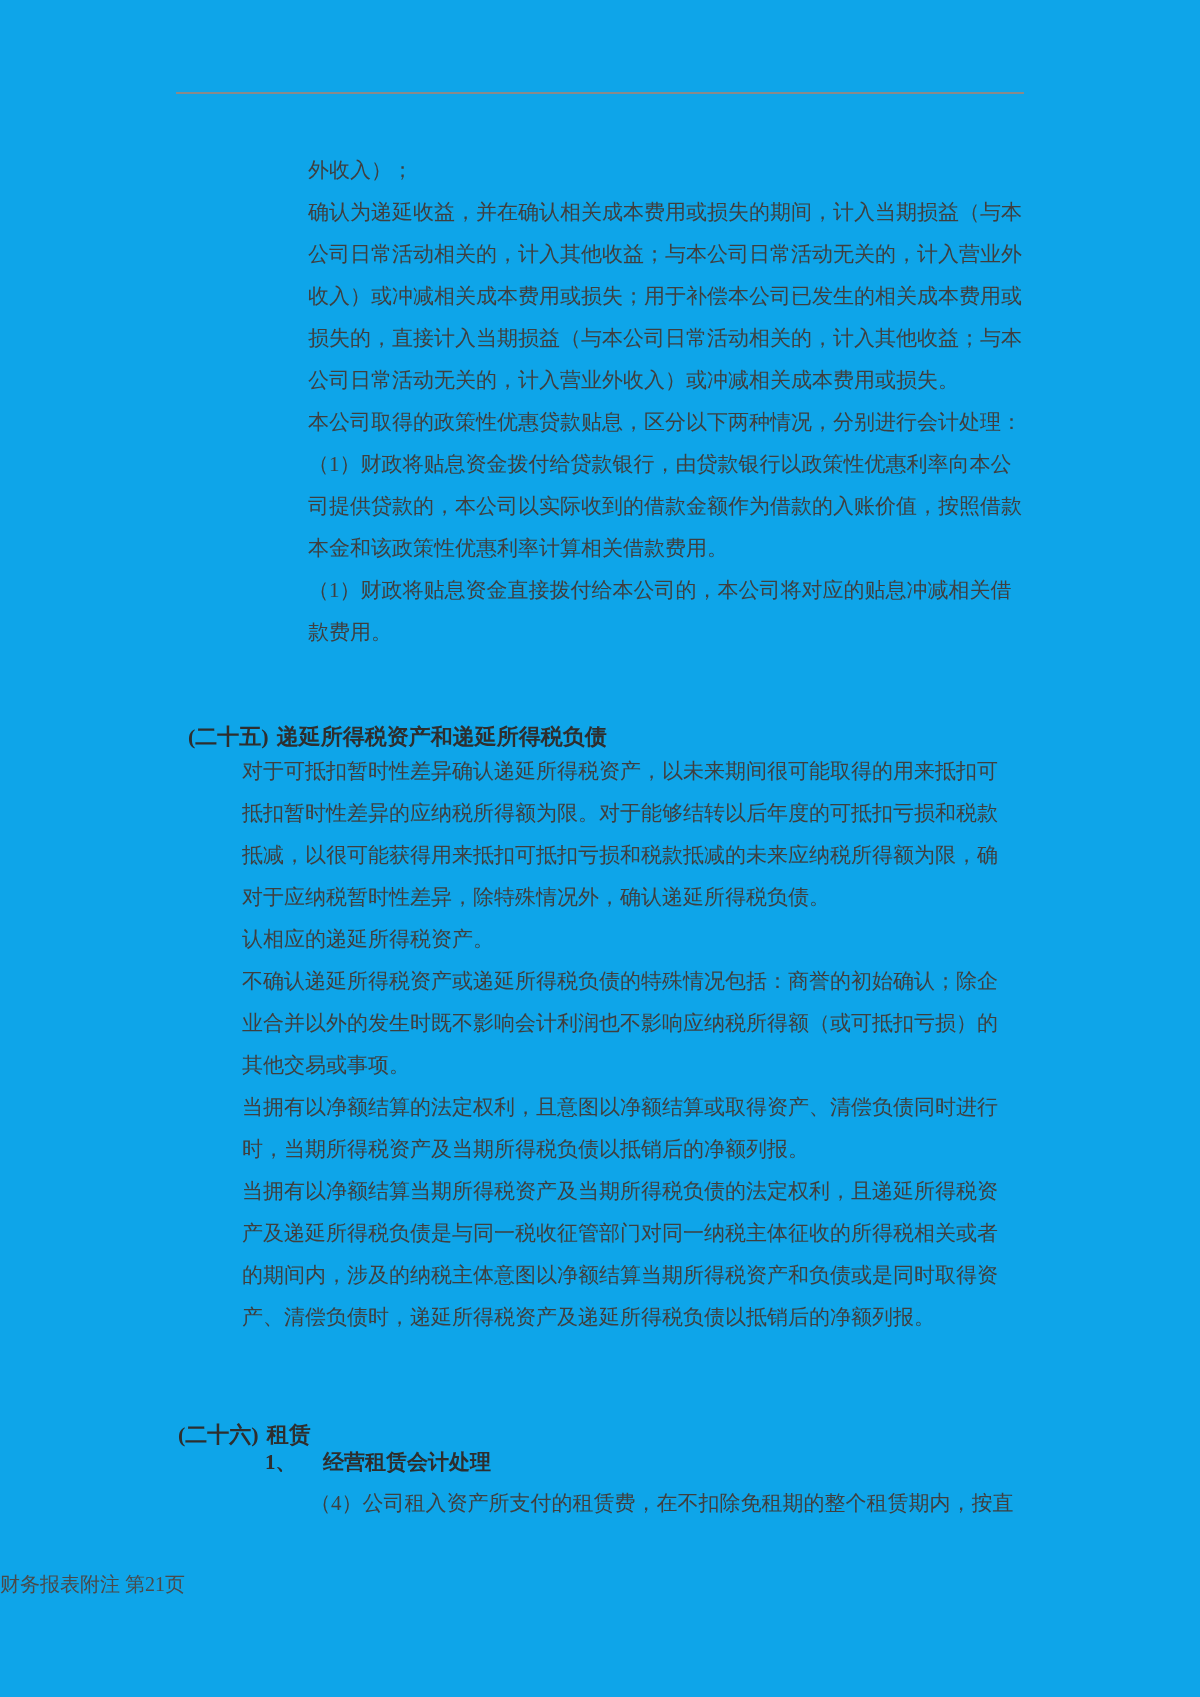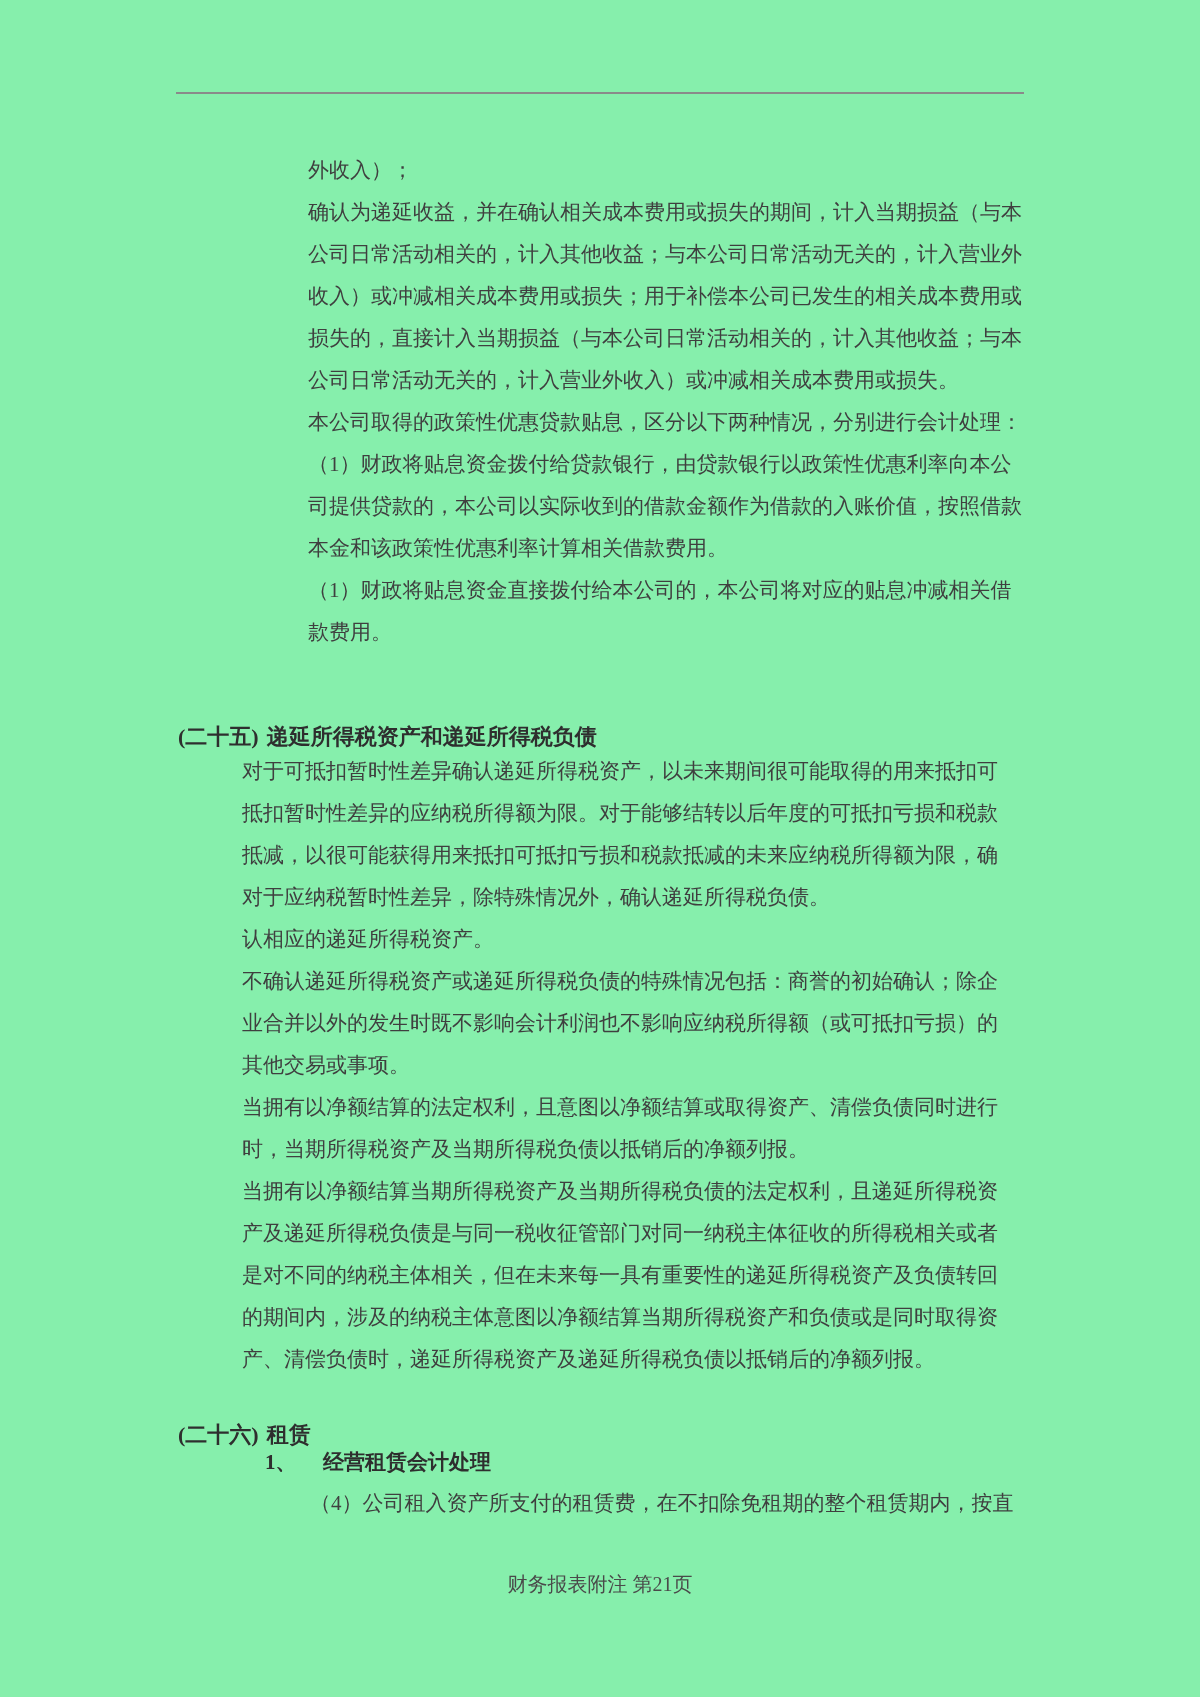--- a/index.html
+++ b/index.html
@@ -5,21 +5,21 @@
   html, body {
     margin: 0;
     padding: 0;
     background: #e8e8e8;
   }
   .page {
     position: relative;
     width: 1200px;
     height: 1697px;
     margin: 0 auto;
-    background: #86efac;
+    background: #0ea5e9;
     font-family: "Liberation Serif", "DejaVu Serif", serif;
     color: #3f3f3f;
     overflow: hidden;
   }
   .rule {
     position: absolute;
     top: 92px;
     left: 176px;
     width: 848px;
     height: 2px;
@@ -38,41 +38,41 @@
   .block-s25     { top: 750px;  left: 242px; width: 778px; }
   .block-s26     { top: 1482px; left: 310px; width: 718px; }
   .section-heading {
     position: absolute;
     font-weight: bold;
     color: #2e2e2e;
     font-size: 22px;
     line-height: 42px;
     white-space: nowrap;
   }
-  .heading-s25 { top: 716px;  left: 178px; }
+  .heading-s25 { top: 716px;  left: 188px; }
   .heading-s26 { top: 1396px; left: 178px; margin-top: 18px; }
   .section-heading .heading-number { margin-right: 8px; }
   .numbered-subheading {
     position: absolute;
     top: 1441px;
     left: 265px;
     display: flex;
     font-weight: bold;
     color: #2e2e2e;
     font-size: 21px;
     line-height: 42px;
     white-space: nowrap;
   }
   .numbered-subheading .item-number { width: 58px; }
   .page-footer {
     position: absolute;
     top: 1570px;
     left: 0;
     width: 100%;
-    text-align: center;
+    text-align: left;
     font-size: 20px;
     line-height: 28px;
     color: #4a4a4a;
     white-space: nowrap;
   }
 </style>
 </head>
 <body>
 
 <div class="page">
@@ -104,21 +104,20 @@
       <div class="text-line">抵减，以很可能获得用来抵扣可抵扣亏损和税款抵减的未来应纳税所得额为限，确</div>
       <div class="text-line">对于应纳税暂时性差异，除特殊情况外，确认递延所得税负债。</div>
       <div class="text-line">认相应的递延所得税资产。</div>
       <div class="text-line">不确认递延所得税资产或递延所得税负债的特殊情况包括：商誉的初始确认；除企</div>
       <div class="text-line">业合并以外的发生时既不影响会计利润也不影响应纳税所得额（或可抵扣亏损）的</div>
       <div class="text-line">其他交易或事项。</div>
       <div class="text-line">当拥有以净额结算的法定权利，且意图以净额结算或取得资产、清偿负债同时进行</div>
       <div class="text-line">时，当期所得税资产及当期所得税负债以抵销后的净额列报。</div>
       <div class="text-line">当拥有以净额结算当期所得税资产及当期所得税负债的法定权利，且递延所得税资</div>
       <div class="text-line">产及递延所得税负债是与同一税收征管部门对同一纳税主体征收的所得税相关或者</div>
-      <div class="text-line">是对不同的纳税主体相关，但在未来每一具有重要性的递延所得税资产及负债转回</div>
       <div class="text-line">的期间内，涉及的纳税主体意图以净额结算当期所得税资产和负债或是同时取得资</div>
       <div class="text-line">产、清偿负债时，递延所得税资产及递延所得税负债以抵销后的净额列报。</div>
     </div>
 
   <div class="section-heading heading-s26">
     <span class="heading-number">(二十六)</span><span class="heading-title">租赁</span>
   </div>
 
   <div class="numbered-subheading">
     <span class="item-number">1、</span>

